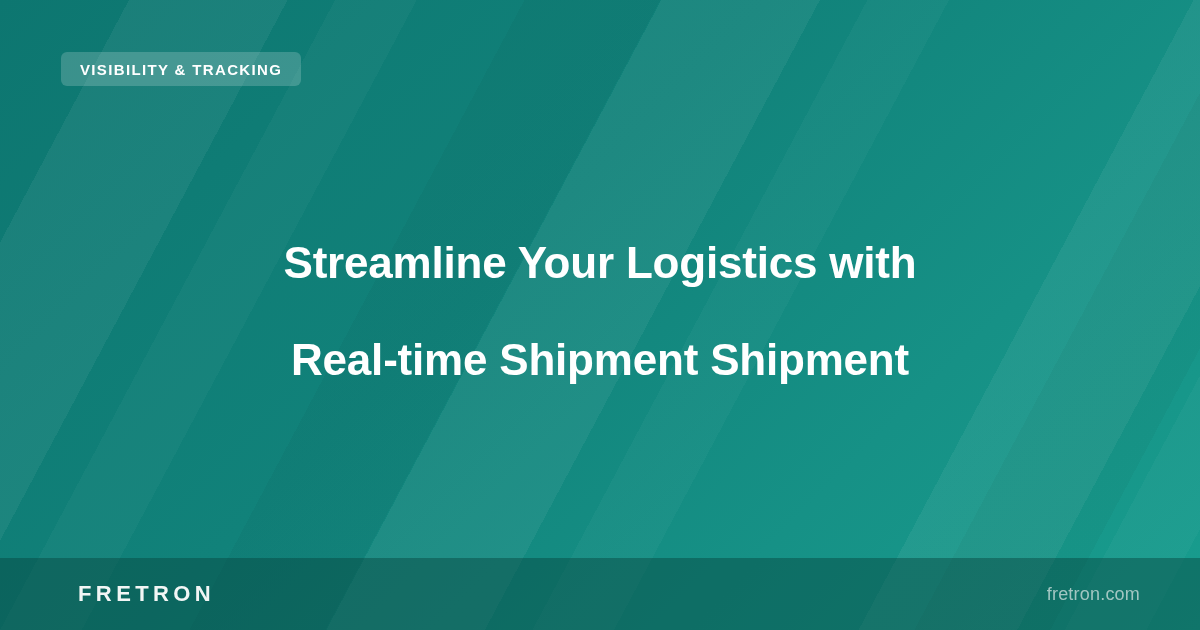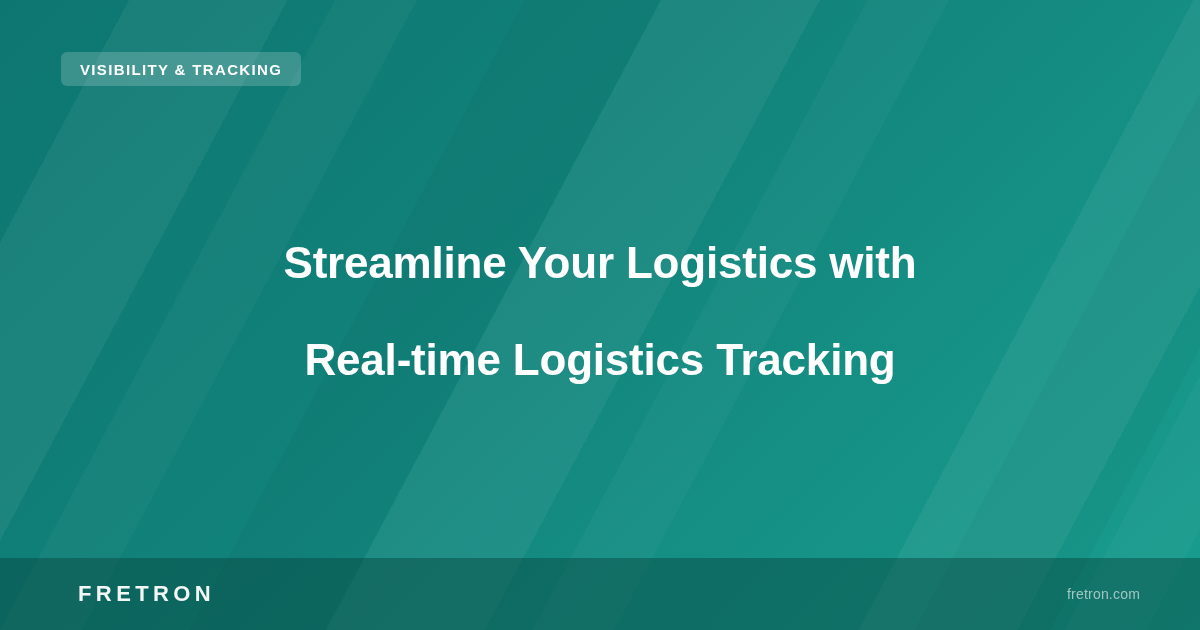--- a/index.html
+++ b/index.html
@@ -115,40 +115,40 @@
   }
   .brand {
     color:#f2f6f5;
     font-size:22px;
     font-weight:bold;
     letter-spacing:4.4px;
     line-height:1;
   }
   .site {
     color:#a2c6c2;
-    font-size:14px;
+    font-size:18px;
     letter-spacing:0.2px;
     line-height:1;
   }
 </style>
 </head>
 <body>
 
 <div class="canvas">
 
   <div class="stripes"></div>
   <div class="stripes-2"></div>
 
   <div class="badge">
     <span class="badge-label">VISIBILITY &amp; TRACKING</span>
   </div>
 
   <div class="headline">
     <span class="headline-line">Streamline Your Logistics with</span>
-    <span class="headline-line">Real-time Logistics Tracking</span>
+    <span class="headline-line">Real-time Shipment Shipment</span>
   </div>
 
   <div class="footer">
     <span class="brand">FRETRON</span>
     <span class="site">fretron.com</span>
   </div>
 
 </div>
 
 </body></html>

